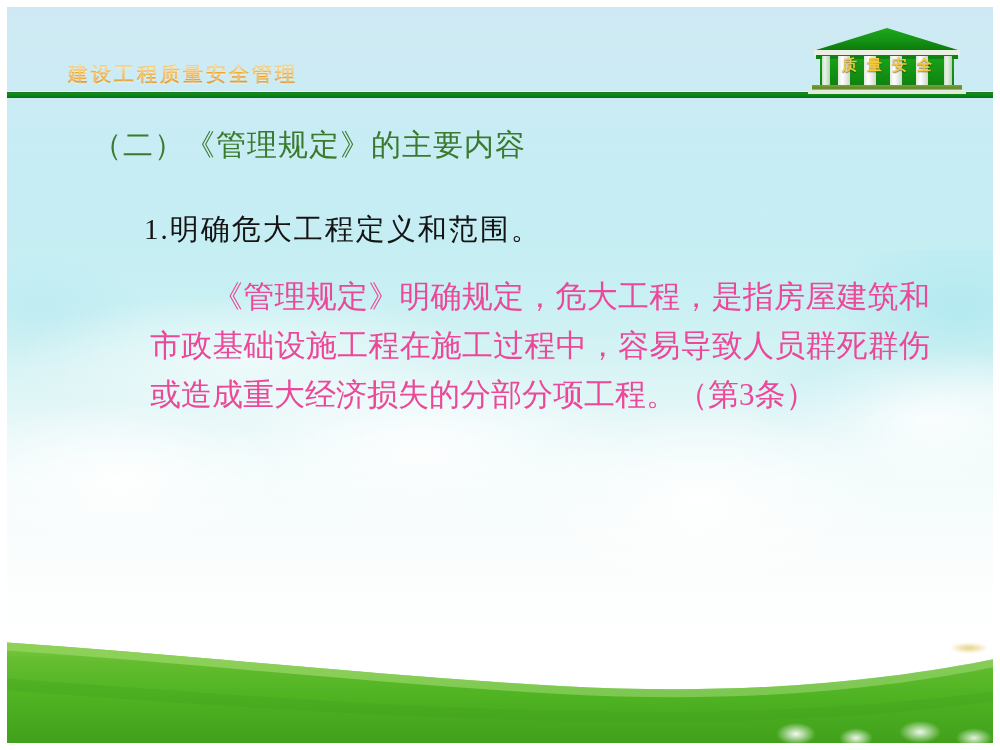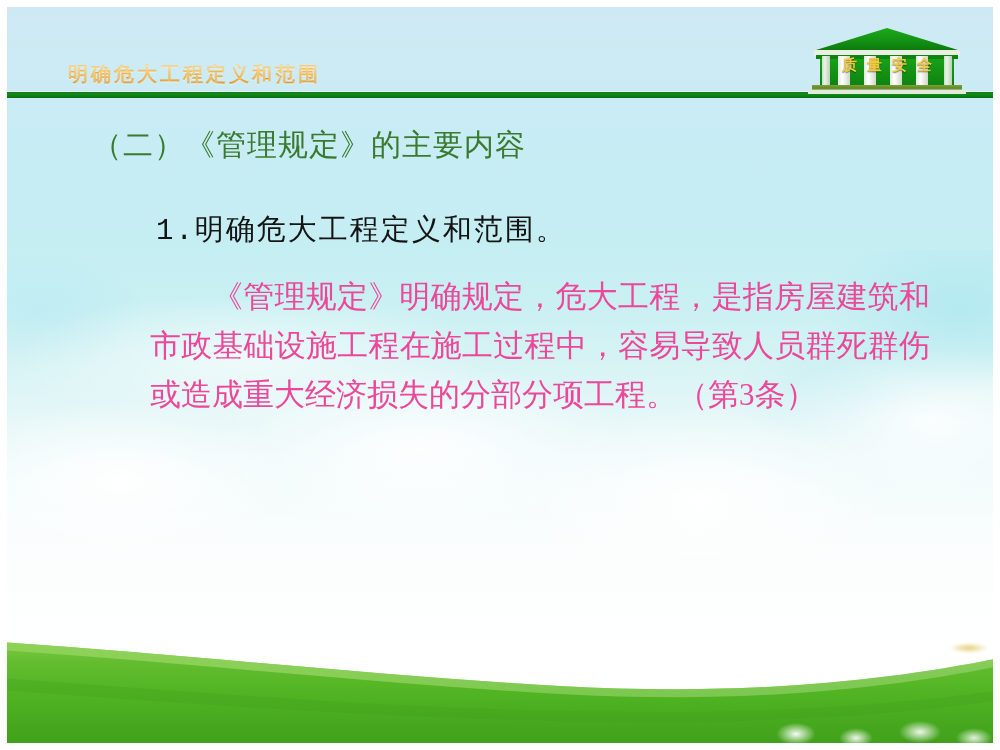--- a/index.html
+++ b/index.html
@@ -190,23 +190,23 @@
     top: 25px;
     font-family: "Liberation Serif", "DejaVu Serif", serif;
     font-size: 30px;
     font-weight: normal;
     color: #3a7a2e;
     letter-spacing: 1px;
     white-space: nowrap;
   }
   #point-1 {
     position: absolute;
-    left: 156px;
+    left: 144px;
     top: 110px;
-    font-family: Liberation Mono, monospace;
+    font-family: Liberation Serif, serif;
     font-size: 29px;
     color: #141414;
     letter-spacing: 2px;
     white-space: nowrap;
   }
   #paragraph {
     position: absolute;
     left: 150px;
     top: 172px;
     width: 780px;
@@ -247,21 +247,21 @@
       <path d="M0,22 C180,34 380,56 560,66 C740,76 880,62 1000,38 L1000,46 C880,70 740,84 560,74 C380,64 180,42 0,30 Z" fill="url(#grassEdge)"></path>
       <path d="M0,58 C200,72 420,92 660,92 C800,92 920,82 1000,70 L1000,80 C920,92 800,102 660,102 C420,102 200,84 0,70 Z" fill="#3f9e1b" opacity="0.28"></path>
     </svg>
     <div id="grass-speck"></div>
     <div id="grass-flowers"></div>
   </div>
 
   <div id="header">
     <div id="header-rule-hi"></div>
     <div id="header-rule"></div>
-    <div id="header-title">明确危大工程定义和范围</div>
+    <div id="header-title">建设工程质量安全管理</div>
   </div>
 
   <div id="logo">
     <svg width="162" height="70" viewBox="0 0 162 70" aria-hidden="true">
       <defs>
         <linearGradient id="roofGrad" x1="0" y1="0" x2="0" y2="1">
           <stop offset="0%" stop-color="#1ea81e"></stop>
           <stop offset="60%" stop-color="#139113"></stop>
           <stop offset="100%" stop-color="#0c7a0c"></stop>
         </linearGradient>

